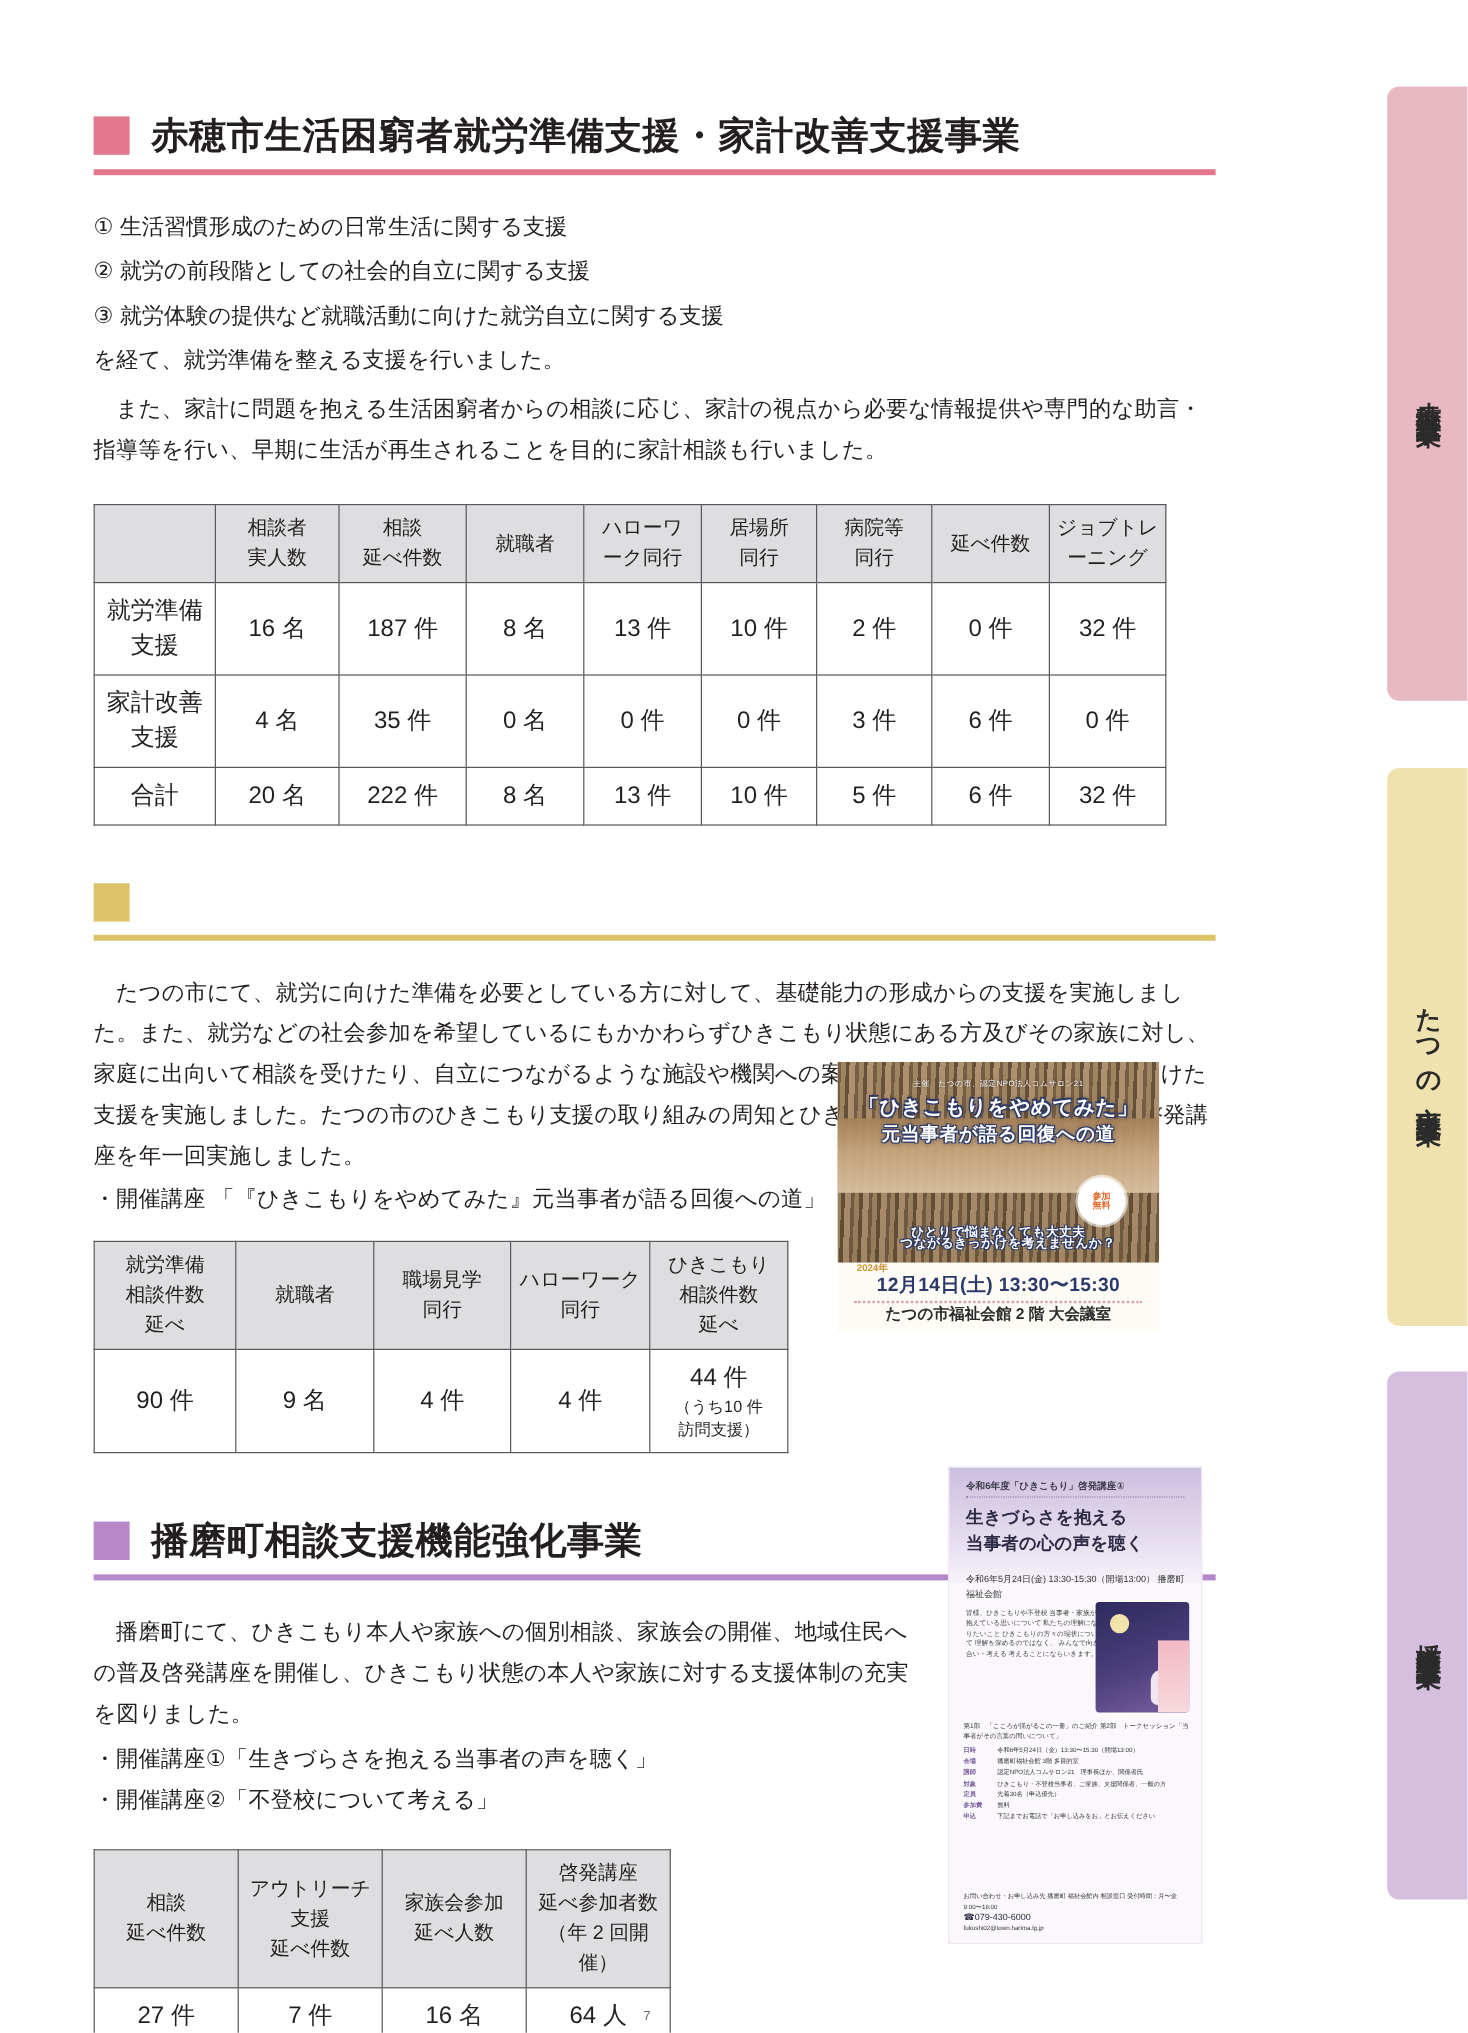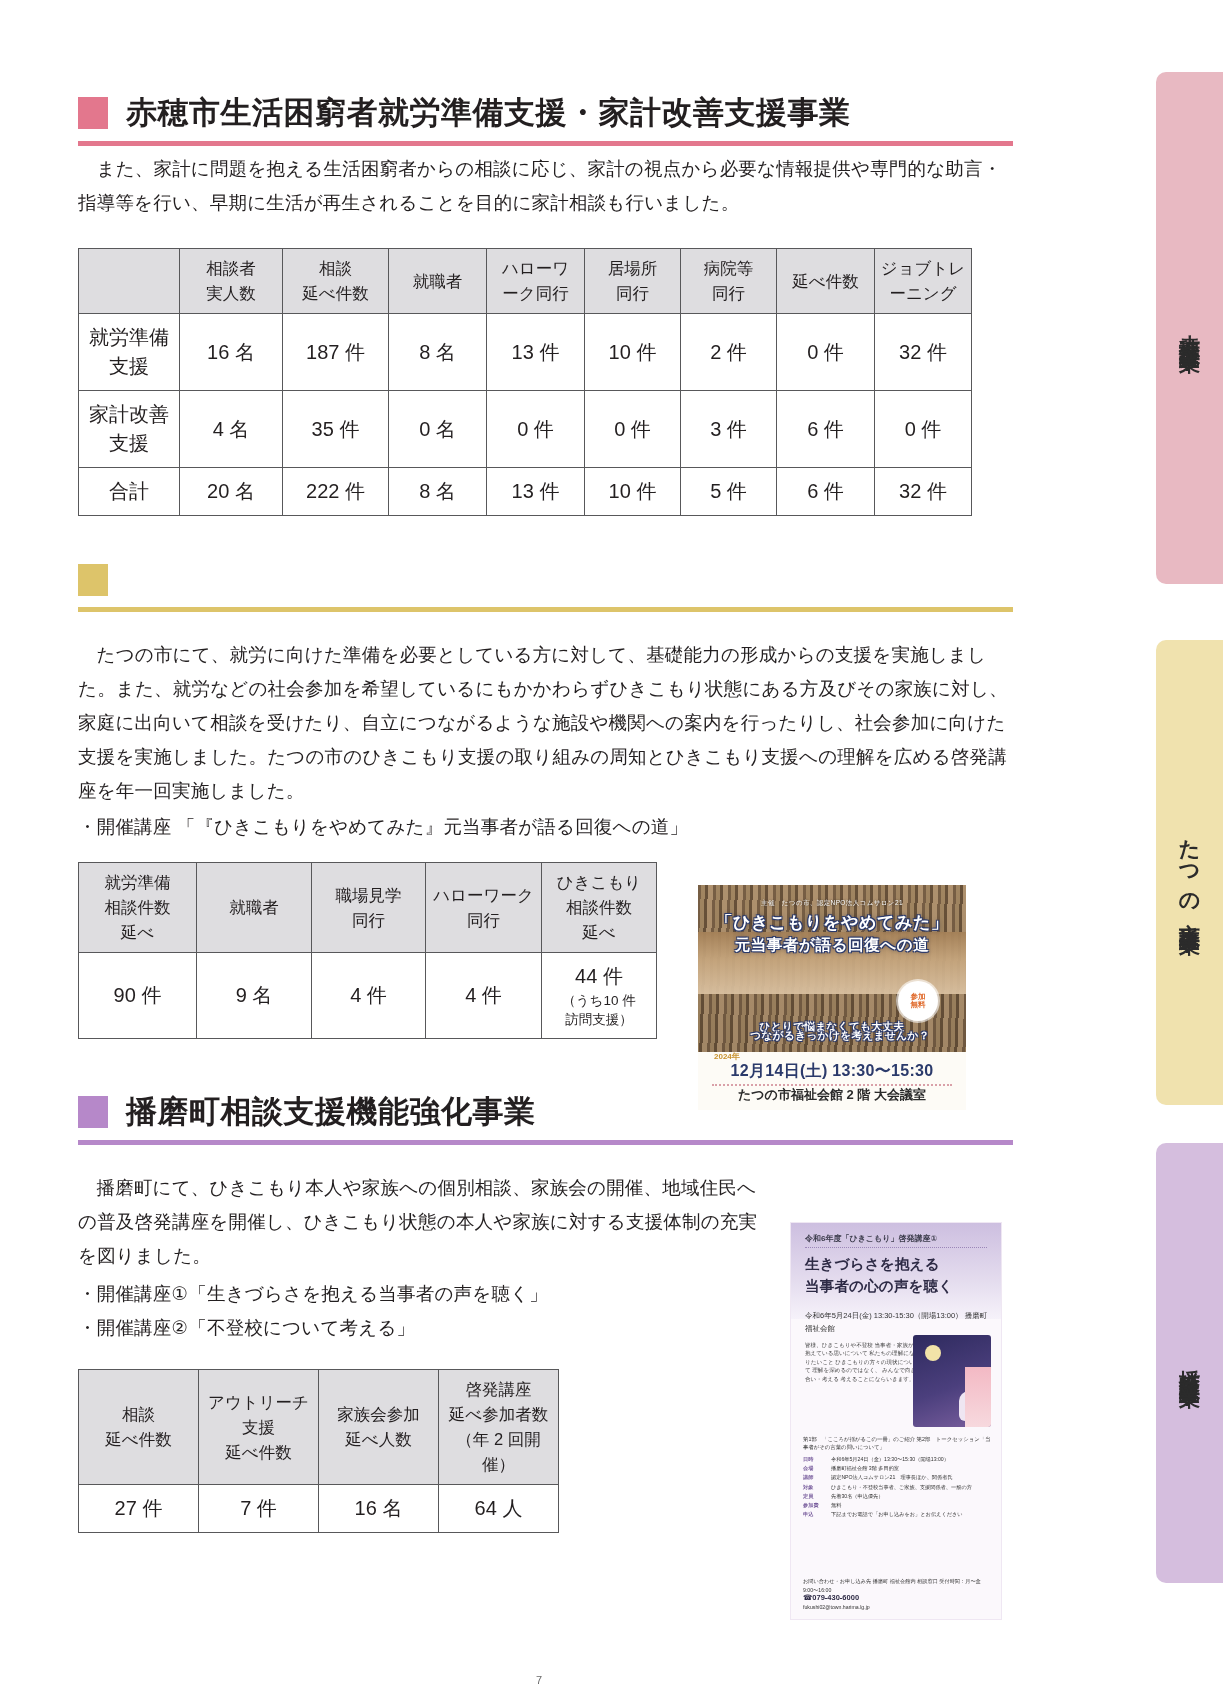--- a/index.html
+++ b/index.html
@@ -258,21 +258,21 @@
   .p2-rows {
     position:absolute; top: 232px; left: 12px; right: 10px;
     font-size: 5.2px; line-height: 9.2px; color:#333;
   }
   .p2-row { display:flex; gap:6px; }
   .p2-row b { color:#7a5f9e; min-width: 22px; font-weight:700; }
   .p2-foot {
     position:absolute; bottom: 8px; left: 12px; right: 10px;
     font-size: 5.2px; line-height: 8.4px; color:#333;
   }
-  .p2-phone { font-size: 7.5px; font-weight:700; color:#2d2a45; }
+  .p2-phone { font-size: 7.5px; font-weight:400; color:#2d2a45; }
 
   .page-num {
     position:absolute; left: 0; right: 145px; bottom: 8px;
     text-align:center; font-size: 11px; color:#6a6a6a;
   }
 </style>
 </head>
 <body>
 
 <div class="page">
@@ -291,20 +291,26 @@
 
   <div class="content">
 
     <div style="margin-top:96px;">
       <div class="sec-head">
         <span class="sec-chip chip-pink"></span>
         <span class="sec-title">赤穂市生活困窮者就労準備支援・家計改善支援事業</span>
       </div>
       <div class="sec-rule rule-pink"></div>
 
+      <div style="margin-top:24px;">
+        <div class="list-line">① 生活習慣形成のための日常生活に関する支援</div>
+        <div class="list-line">② 就労の前段階としての社会的自立に関する支援</div>
+        <div class="list-line">③ 就労体験の提供など就職活動に向けた就労自立に関する支援</div>
+        <div class="list-line">を経て、就労準備を整える支援を行いました。</div>
+      </div>
 
       <div class="para indent" style="margin-top:6px; width:935px;">また、家計に問題を抱える生活困窮者からの相談に応じ、家計の視点から必要な情報提供や専門的な助言・指導等を行い、早期に生活が再生されることを目的に家計相談も行いました。</div>
 
       <table class="grid t1" style="margin-top:28px;">
         <colgroup>
           <col style="width:101px">
             <col style="width:103px">
             <col style="width:106px">
             <col style="width:98px">
           <col style="width:98px">

